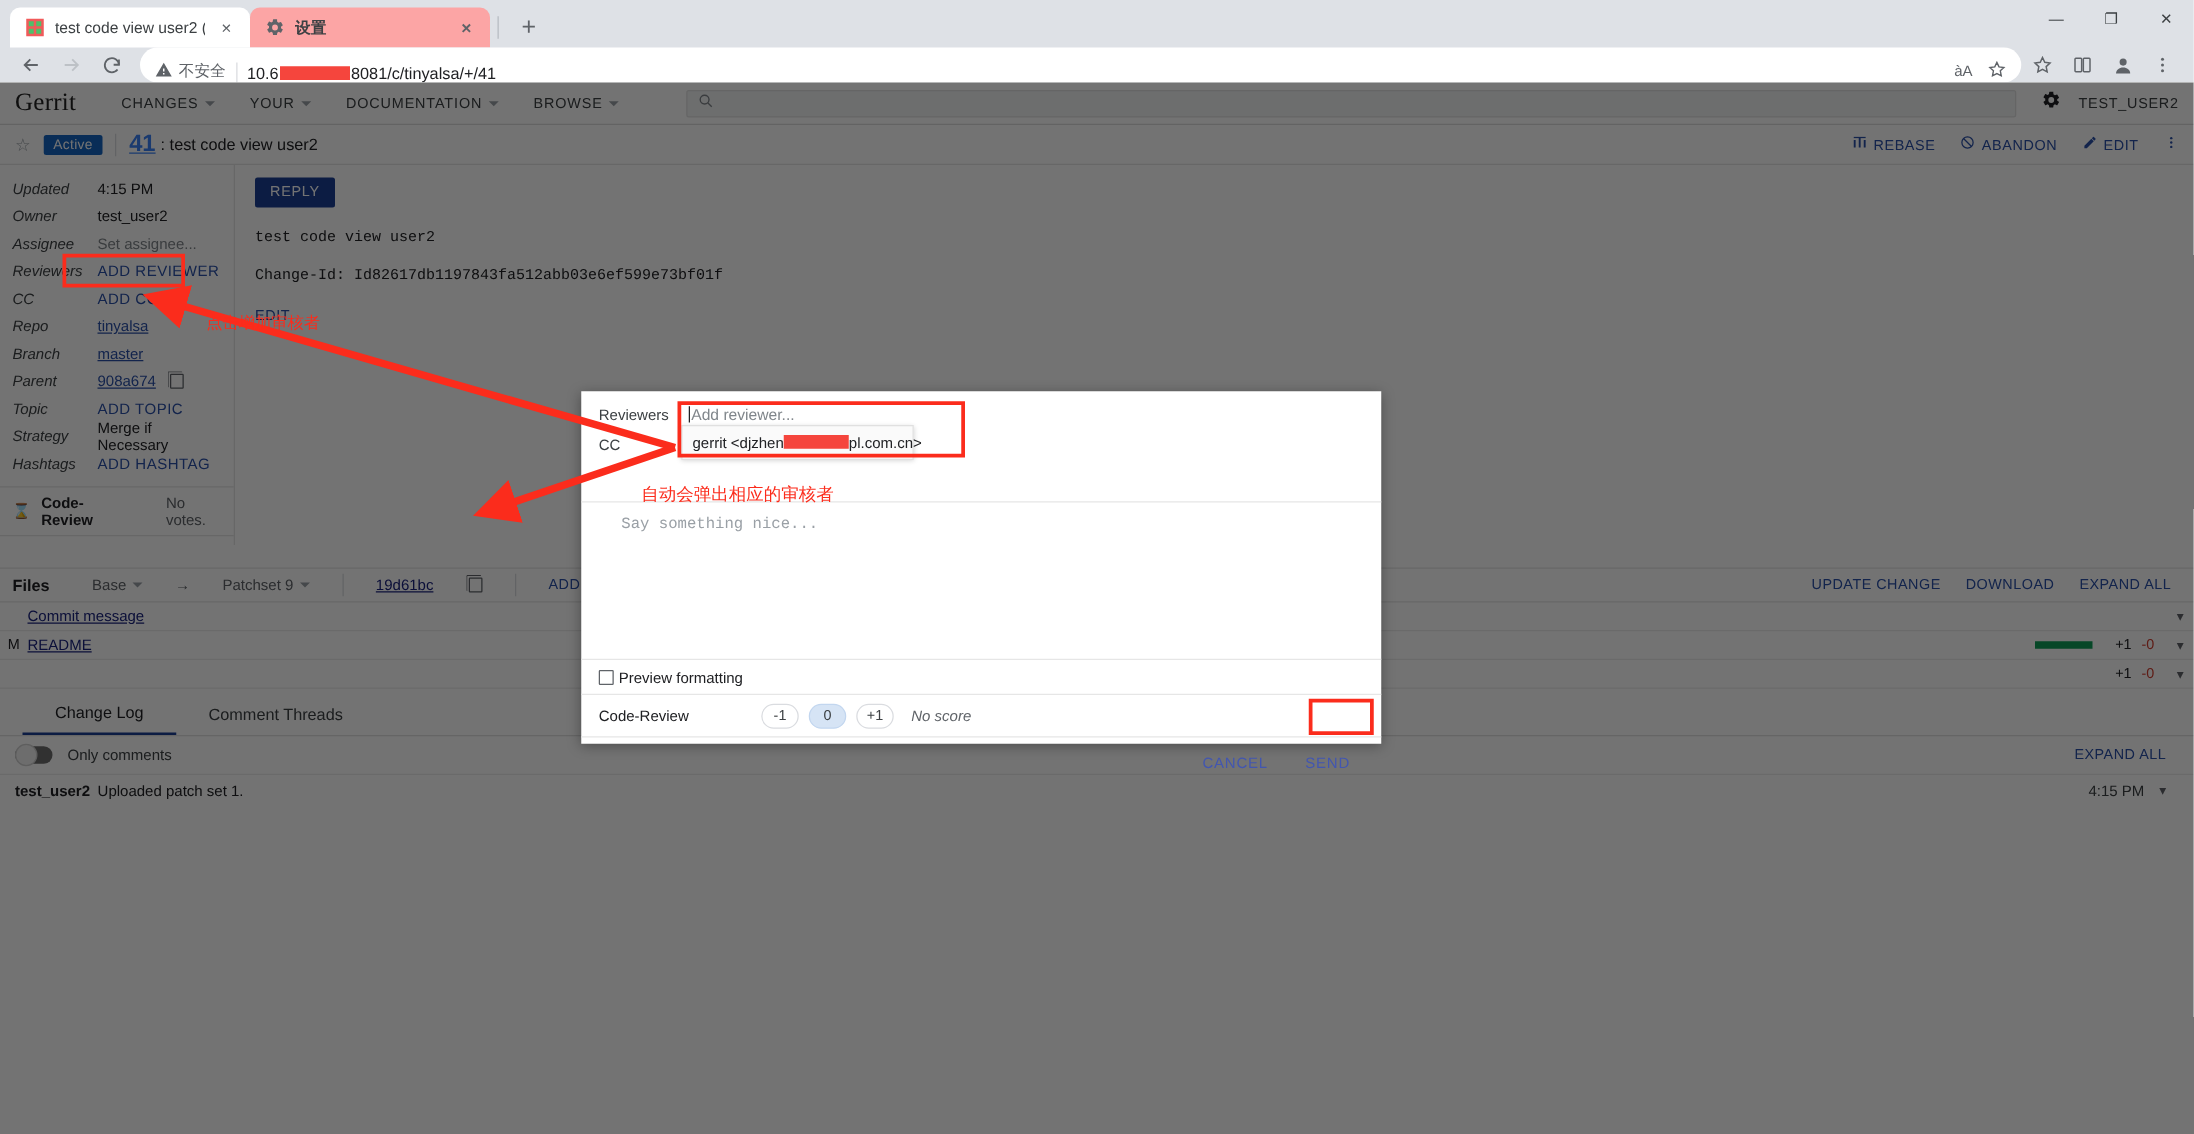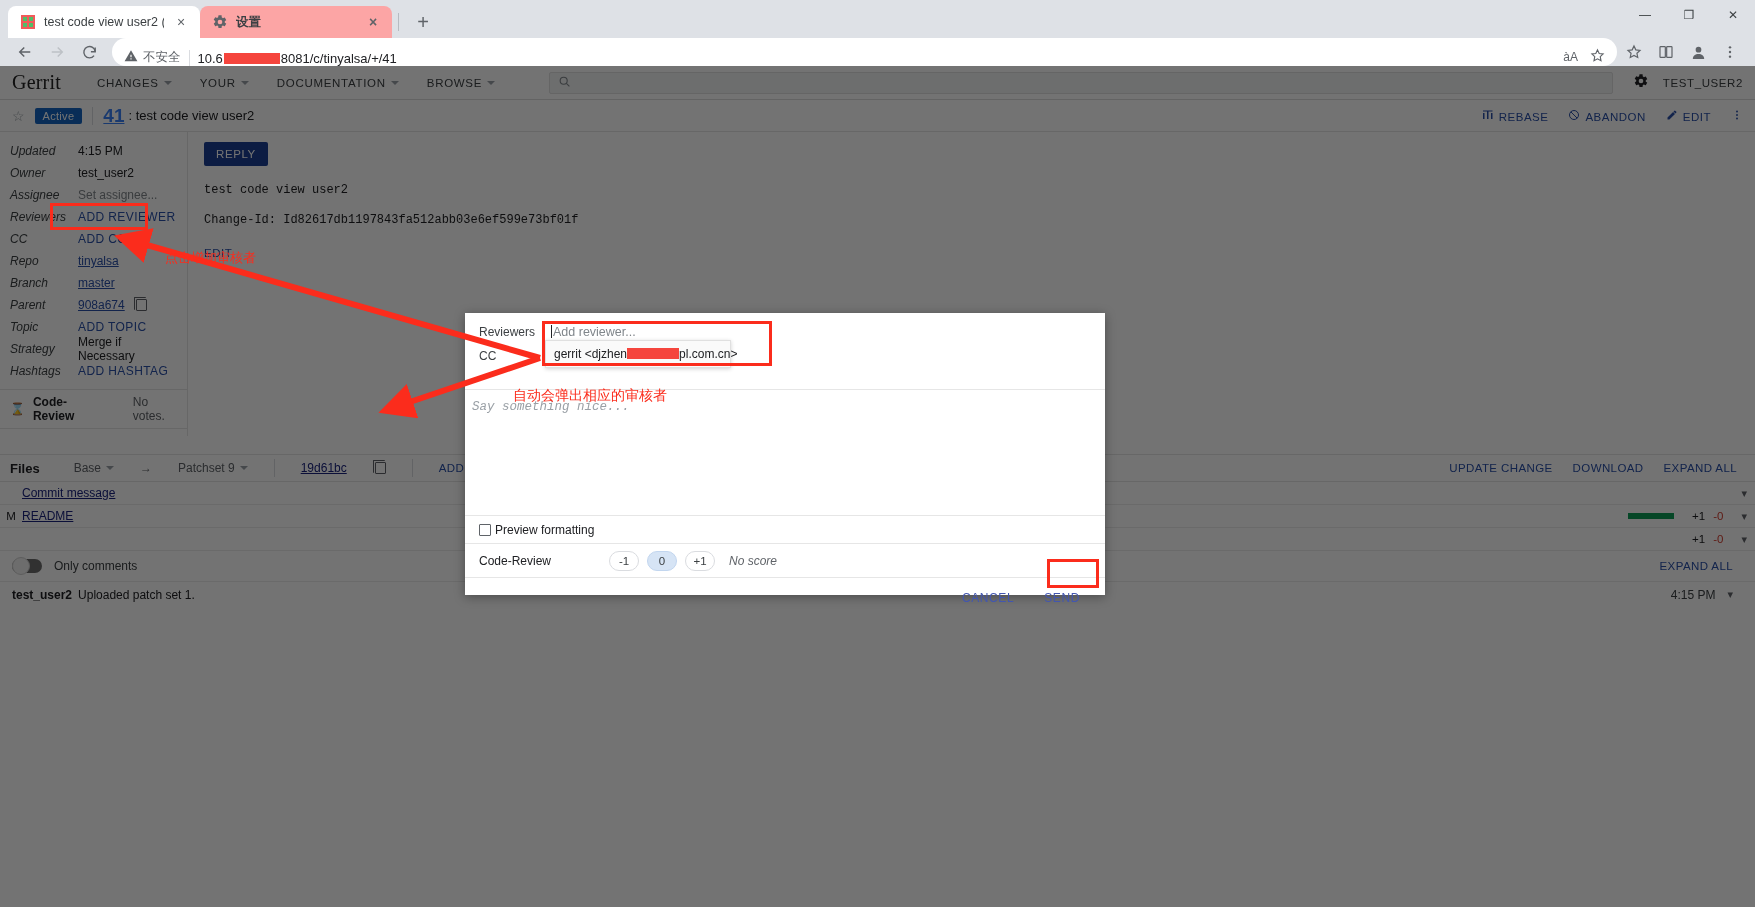--- a/index.html
+++ b/index.html
@@ -146,21 +146,21 @@
   .dlg-line { display: flex; align-items: flex-start; padding: 0 14px; gap: 12px; height: 20px; }
   .dlg-lbl { width: 60px; flex: 0 0 60px; font-size: 12px; color: #3c4043; }
   .reviewer-input { font-size: 12.5px; color: #80868b; position: relative; }
   .caretbar { display: inline-block; width: 1px; height: 13px; background: #202124; vertical-align: -2px; margin-right: 1px; }
   .autocomplete {
     position: absolute; left: 545px; top: 340px; width: 186px; background: #fafafa;
     border: 1px solid #e0e0e0; box-shadow: 0 1px 4px rgba(0,0,0,.18); padding: 6px 8px;
     font-size: 12px; color: #202124; white-space: nowrap;
   }
   .ac-redact { display: inline-block; background: #f5453d; height: 11px; width: 52px; vertical-align: -1px; }
-  .dlg-textarea { border-top: 1px solid #e6e6e6; margin-top: 20px; height: 126px; padding: 10px 14px 0 7px; position: relative; font-style: italic; }
+  .dlg-textarea { border-top: 1px solid #e6e6e6; margin-top: 32px; height: 126px; padding: 10px 14px 0 32px; position: relative; }
   .say { font-family: "Liberation Mono", monospace; font-size: 12.5px; color: #9aa0a6; }
   .dlg-preview { border-top: 1px solid #e6e6e6; height: 28px; display: flex; align-items: center; padding: 0 14px; gap: 0; }
   .cbox { width: 12px; height: 12px; border: 1.4px solid #5f6368; border-radius: 1px; display: inline-block; margin-right: 4px; }
   .dlg-preview span.lbl { font-size: 12px; color: #202124; }
   .dlg-score { border-top: 1px solid #e6e6e6; height: 34px; display: flex; align-items: center; padding: 0 14px; gap: 0; }
   .score-lbl { width: 130px; flex: 0 0 130px; font-size: 12px; color: #202124; }
   .chip { width: 30px; height: 20px; border-radius: 10px; border: 1px solid #dadce0; background: #fff;
     display: flex; align-items: center; justify-content: center; font-size: 11.5px; color: #3c4043; margin-right: 8px; }
   .chip.sel { background: #d6e4f5; border-color: #c2d6ef; }
   .no-score { font-style: italic; font-size: 12px; color: #5f6368; margin-left: 6px; }
@@ -481,20 +481,24 @@
         <span class="fr-status"></span>
         <span class="fr-name"></span>
         <span class="fr-right">
           <span class="delta-num">+1</span>
           <span class="delta-num minus" style="color:#d23f31;margin-left:-10px;">-0</span>
           <span class="chev">▾</span>
         </span>
       </div>
     </div>
 
+    <div class="tabs">
+      <div class="tab-item sel">Change Log</div>
+      <div class="tab-item">Comment Threads</div>
+    </div>
     <div class="only-row">
       <span class="toggle">
           <span class="knob"></span>
         </span>
       <span class="only-label">Only comments</span>
       <span class="only-right">EXPAND ALL</span>
     </div>
     <div class="log-row">
       <span class="log-user">test_user2</span>
       <span>Uploaded patch set 1.</span>

